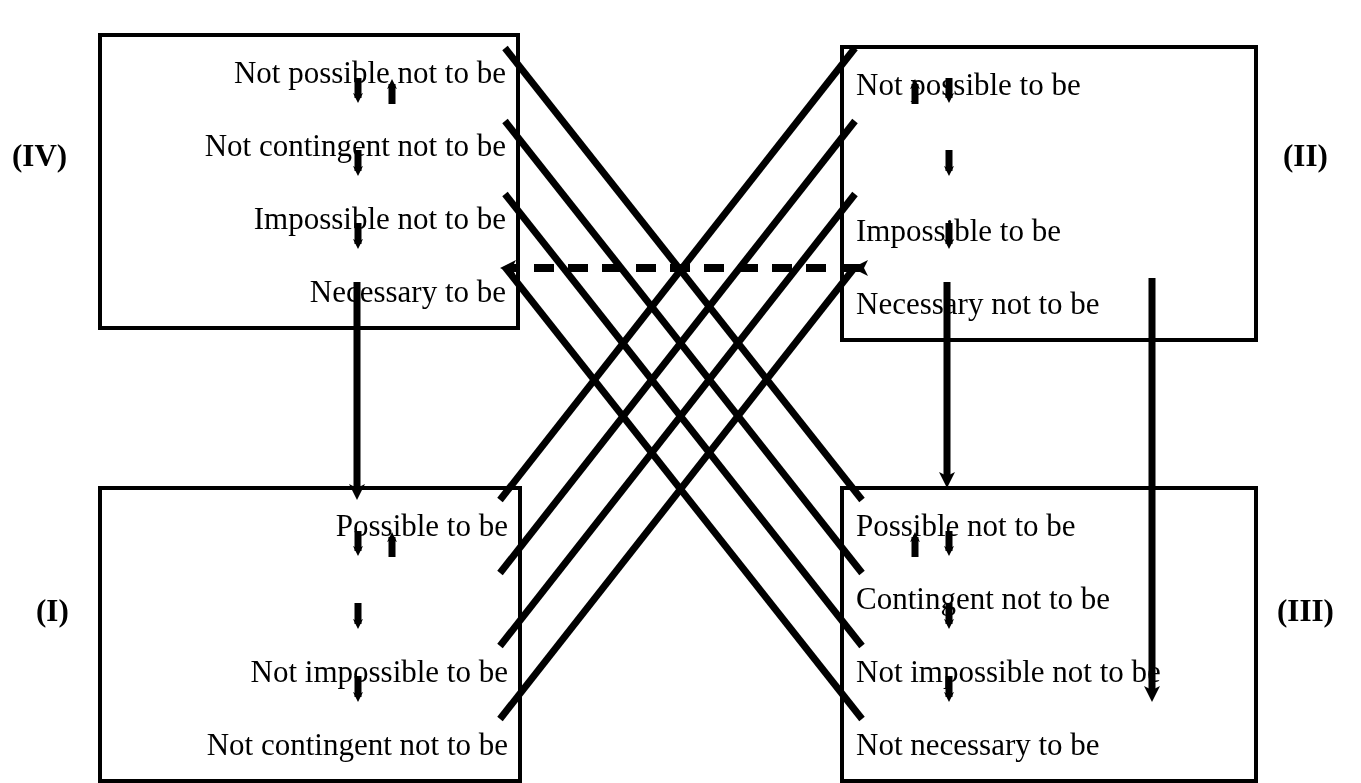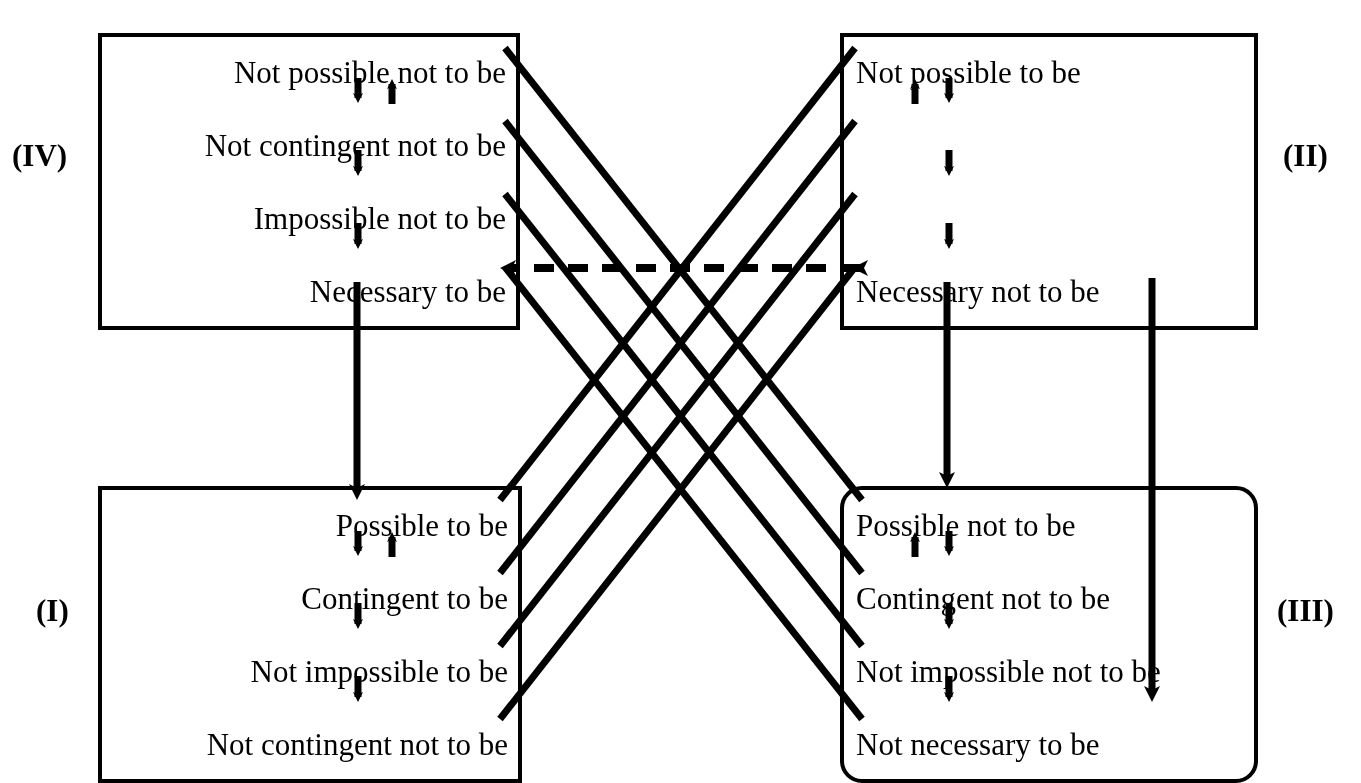--- a/index.html
+++ b/index.html
@@ -3,23 +3,23 @@
 <meta charset="utf-8">
 <style>
   html,body{margin:0;padding:0;background:#ffffff;}
   body{width:1361px;height:783px;overflow:hidden;
        font-family:"Liberation Serif","DejaVu Serif",serif;color:#000;}
   #stage{position:relative;width:1361px;height:783px;}
   svg#canvas{position:absolute;left:0;top:0;width:1361px;height:783px;}
 
   .box{position:absolute;border:4px solid #000;background:transparent;box-sizing:border-box;margin-top:18px;}
   #box-iv{left:98px;  top:15px;  width:422px; height:297px;}
-  #box-ii{left:840px; top:15px;  width:418px; height:297px;}
+  #box-ii{left:840px; top:27px;  width:418px; height:297px;}
   #box-i { left:98px;  top:468px; width:424px; height:297px;}
-  #box-iii{left:840px; top:468px; width:418px; height:297px;border-radius:22px;}
+  #box-iii{left:840px; top:468px; width:418px; height:297px;}
 
   .row{position:absolute;font-size:31px;line-height:31px;white-space:nowrap;}
   .right-box .row{right:10px;text-align:right;}
   .left-box  .row{left:12px;text-align:left;}
 
   .r1{top:20px;} .r2{top:93px;} .r3{top:166px;} .r4{top:239px;}
 
   .corner{position:absolute;font-size:31px;line-height:31px;font-weight:bold;}
   #lab-iv{left:12px;  top:140px;}
   #lab-ii{left:1283px;top:140px;}
@@ -92,26 +92,26 @@
 
   <div class="box right-box" id="box-iv">
     <div class="row r1">Not possible not to be</div>
     <div class="row r2">Not contingent not to be</div>
     <div class="row r3">Impossible not to be</div>
     <div class="row r4">Necessary to be</div>
   </div>
 
   <div class="box left-box" id="box-ii">
     <div class="row r1">Not possible to be</div>
+    <div class="row r3">Impossible to be</div>
     <div class="row r4">Necessary not to be</div>
   </div>
 
   <div class="box right-box" id="box-i">
     <div class="row r1">Possible to be</div>
-    <div class="row r2">Contingent to be</div>
     <div class="row r3">Not impossible to be</div>
     <div class="row r4">Not contingent not to be</div>
   </div>
 
   <div class="box left-box" id="box-iii">
     <div class="row r1">Possible not to be</div>
     <div class="row r2">Contingent not to be</div>
     <div class="row r3">Not impossible not to be</div>
     <div class="row r4">Not necessary to be</div>
   </div>

